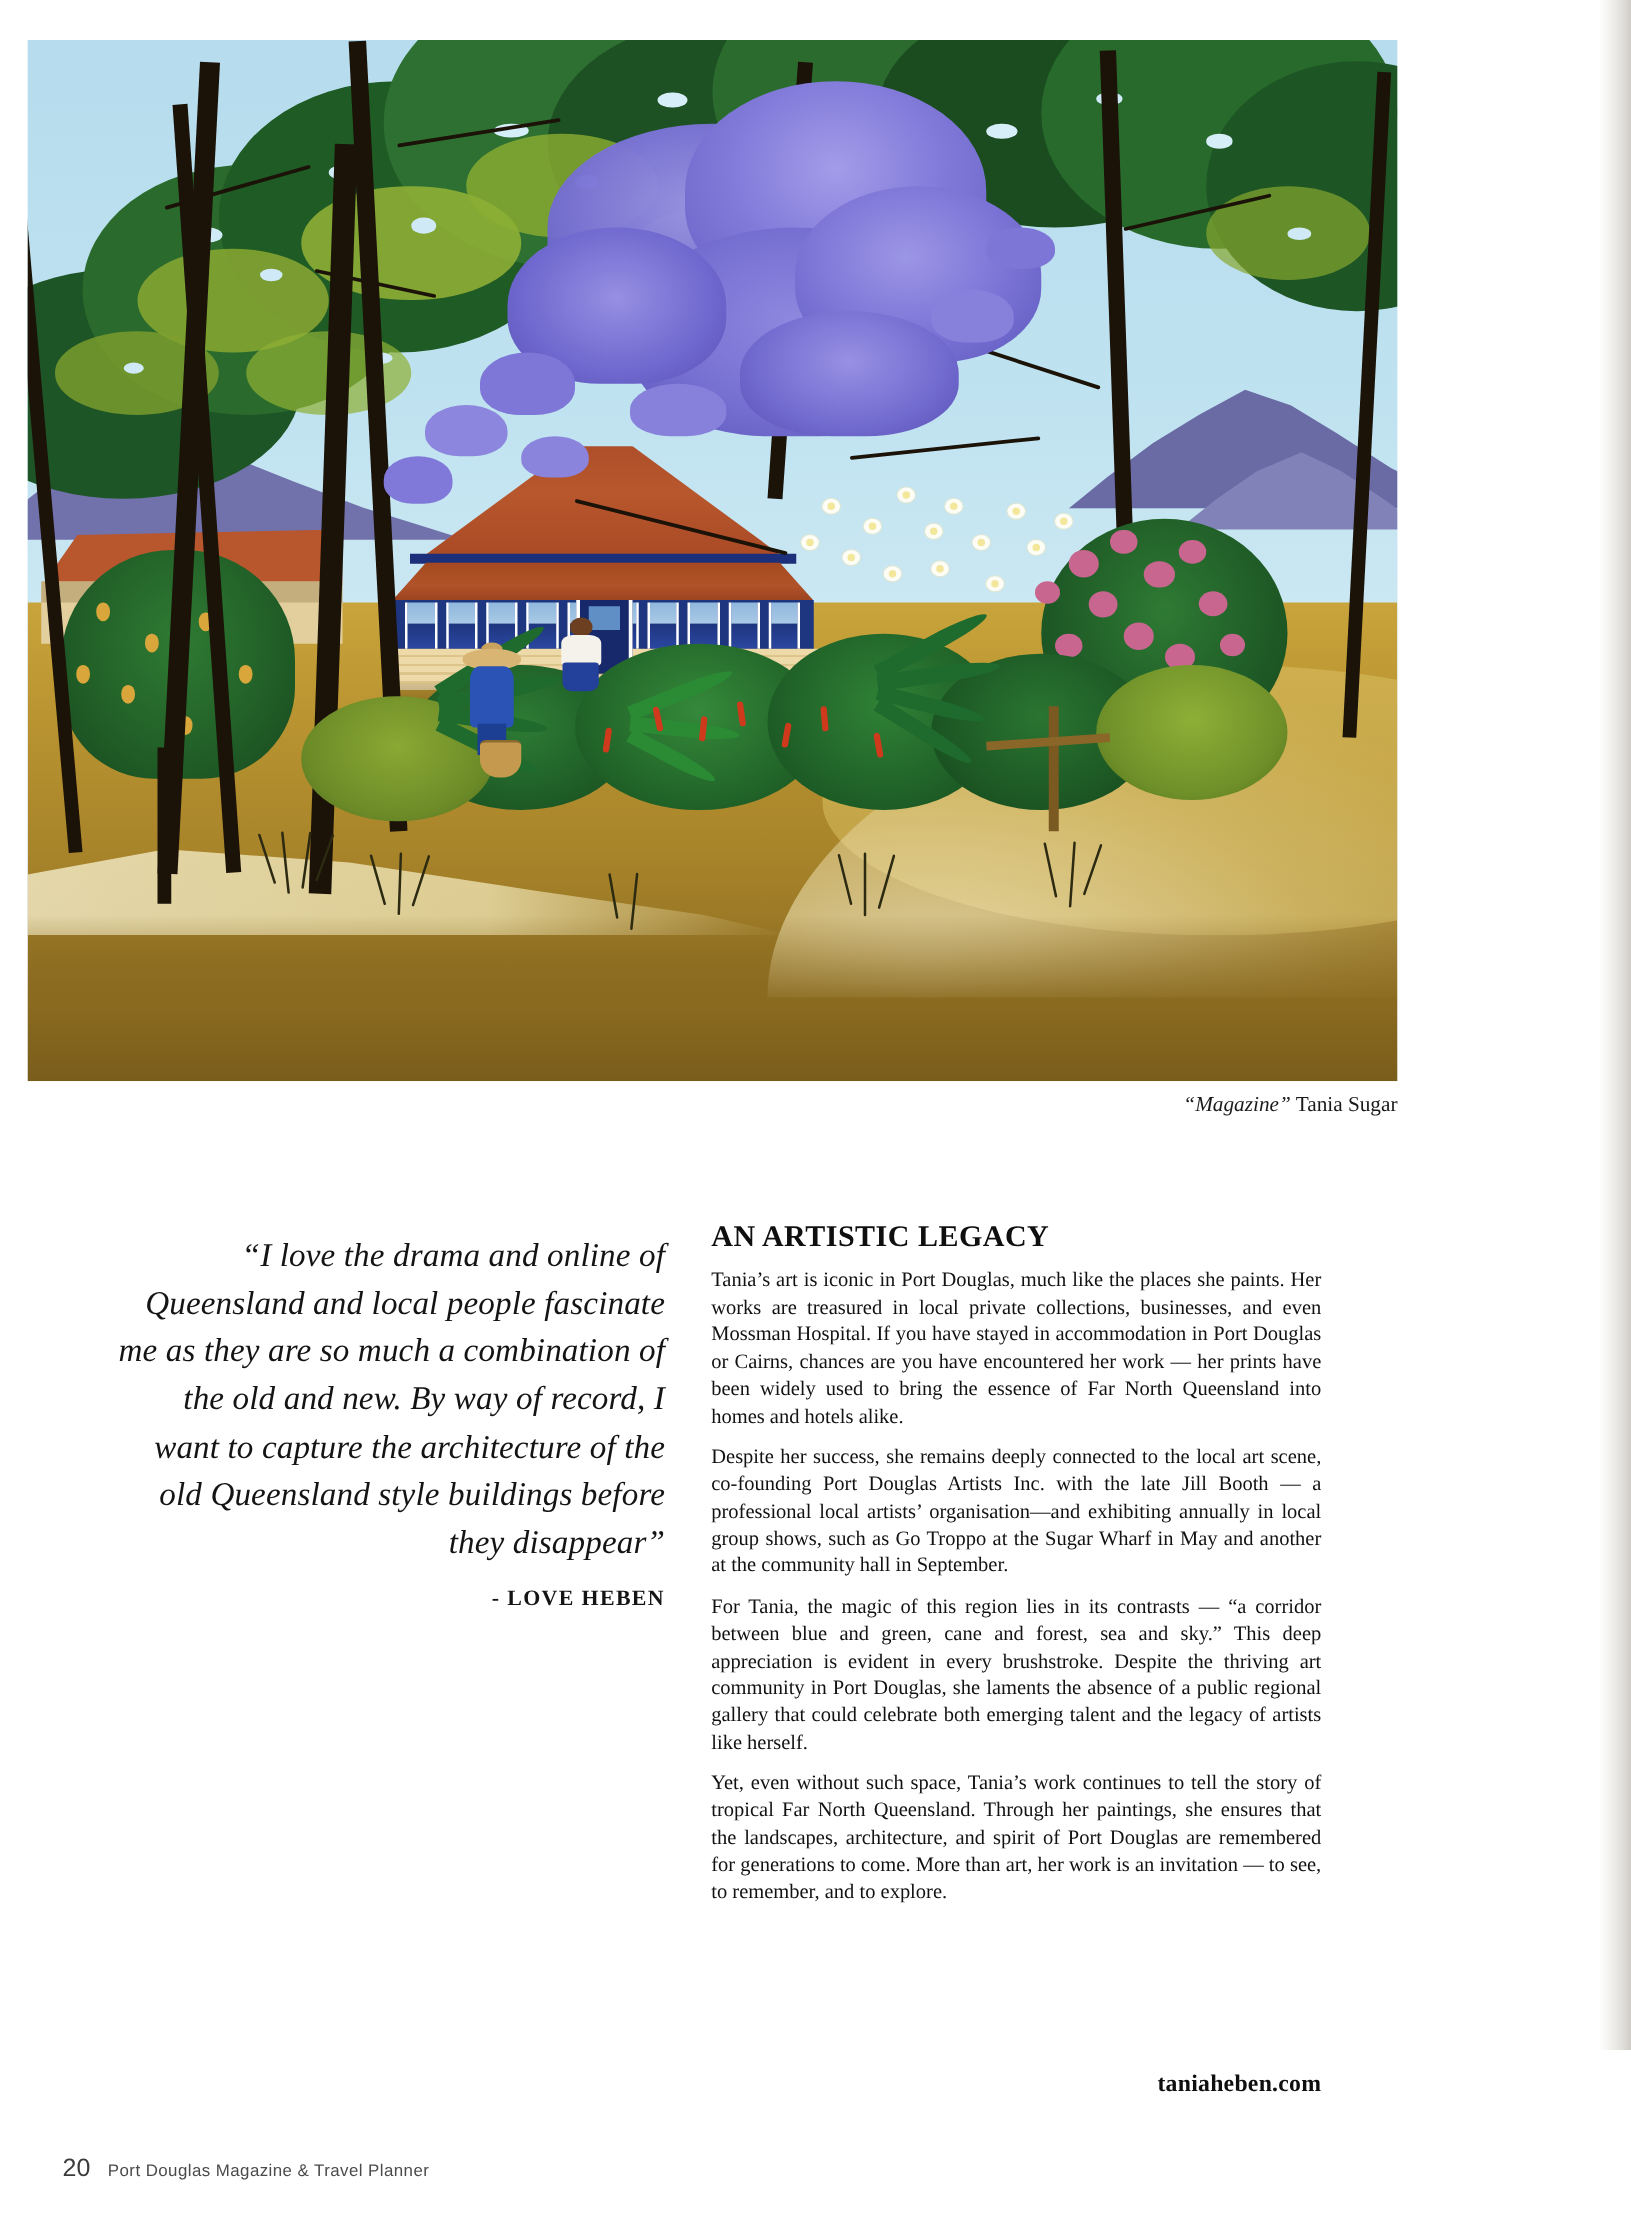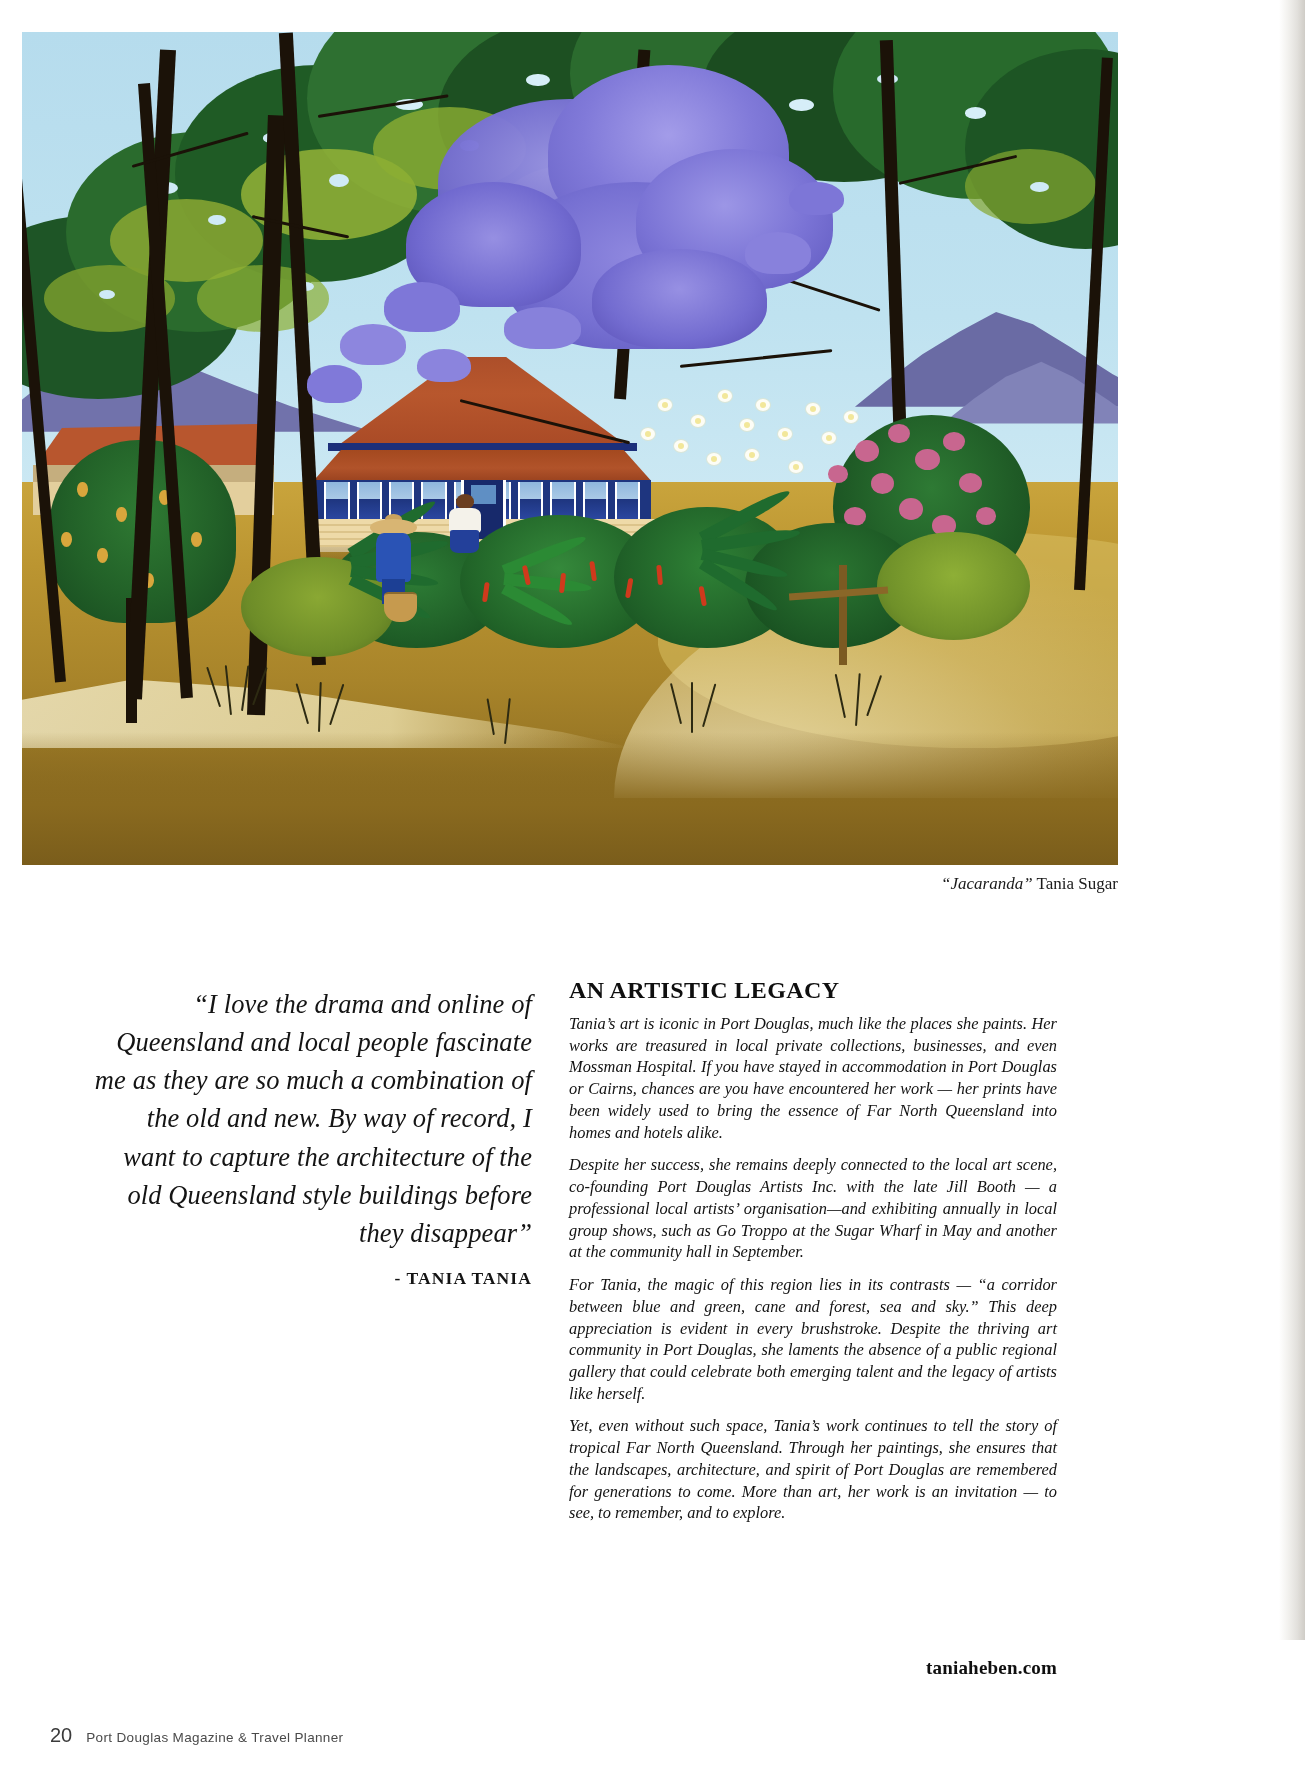--- a/index.html
+++ b/index.html
@@ -444,21 +444,20 @@
   }
   .sec-head.second { margin-top: 30px; }
   .body-p {
     font-family: "Liberation Serif", serif;
     font-size: 16.4px;
     line-height: 1.325;
     text-align: justify;
     color: #121212;
     margin: 0 0 11px 0;
     hyphens: auto;
-    font-style: italic;
   }
   .body-p:last-child { margin-bottom: 0; }
   .website {
     position: absolute;
     left: 569px;
     top: 1657px;
     width: 488px;
     text-align: right;
     font-family: "Liberation Serif", serif;
     font-weight: bold;
@@ -700,26 +699,26 @@
     <div class="tuft" style="left:77%; top:77%; height:5.2%; transform:rotate(19deg);"></div>
     <div class="tuft" style="left:43%; top:80%; height:4.5%; transform:rotate(-10deg);"></div>
     <div class="tuft" style="left:44%; top:80%; height:5.5%; transform:rotate(6deg);"></div>
 
     <div style="position:absolute; left:74.5%; top:64%; width:0.8%; height:12%; background:#7b5a22;"></div>
     <div style="position:absolute; left:70%; top:67%; width:9%; height:0.8%; background:#8a6728; transform:rotate(-4deg);"></div>
   </div>
 </div>
 
 <div class="caption">
-  <span class="title">“Jacaranda”</span><span> Tania Sugar</span>
+  <span class="title">“Magazine”</span><span> Tania Sugar</span>
 </div>
 
 <div class="quote-col">
   <p class="quote-text">“I love the drama and online of Queensland and local people fascinate me as they are so much a combination of the old and new. By way of record, I want to capture the architecture of the old Queensland style buildings before they disappear”</p>
-  <div class="quote-attr">- TANIA TANIA</div>
+  <div class="quote-attr">- LOVE HEBEN</div>
 </div>
 
 <div class="body-col">
   <h2 class="sec-head">AN ARTISTIC LEGACY</h2>
   <p class="body-p">Tania’s art is iconic in Port Douglas, much like the places she paints. Her works are treasured in local private collections, businesses, and even Mossman Hospital.  If you have stayed in accommodation in Port Douglas or Cairns, chances are you have encountered her work — her prints have been widely used to bring the essence of Far North Queensland into homes and hotels alike.</p>
   <p class="body-p">Despite her success, she remains deeply connected to the local art scene, co-founding Port Douglas Artists Inc. with the late Jill Booth — a professional local artists’ organisation—and exhibiting annually in local group shows, such as Go Troppo at the Sugar Wharf in May and another at the community hall in September.</p>
 
   <p class="body-p">For Tania, the magic of this region lies in its contrasts —  “a corridor between blue and green, cane and forest, sea and sky.” This deep appreciation is evident in every brushstroke. Despite the thriving art community in Port Douglas, she laments the absence of a public regional gallery that could celebrate both emerging talent and the legacy of artists like herself.</p>
   <p class="body-p">Yet, even without such space, Tania’s work continues to tell the story of tropical Far North Queensland. Through her paintings, she ensures that the landscapes, architecture, and spirit of Port Douglas are remembered for generations to come. More than art, her work is an invitation — to see, to remember, and to explore.</p>
 </div>

